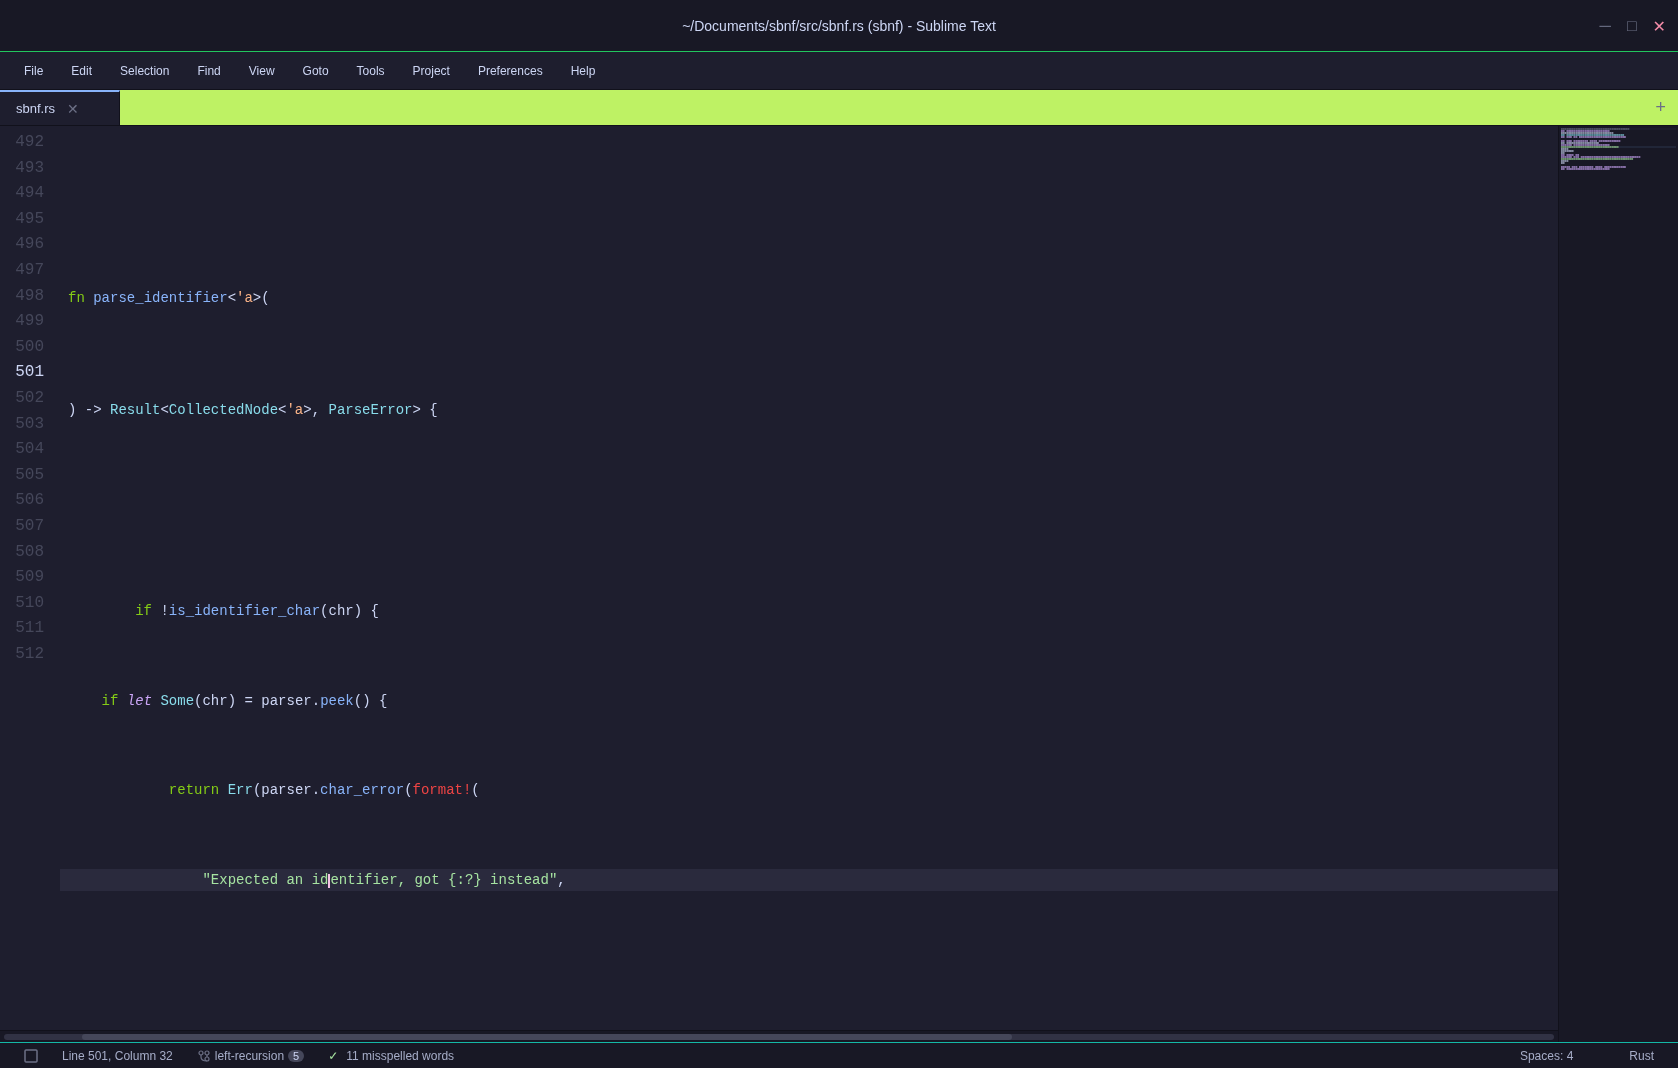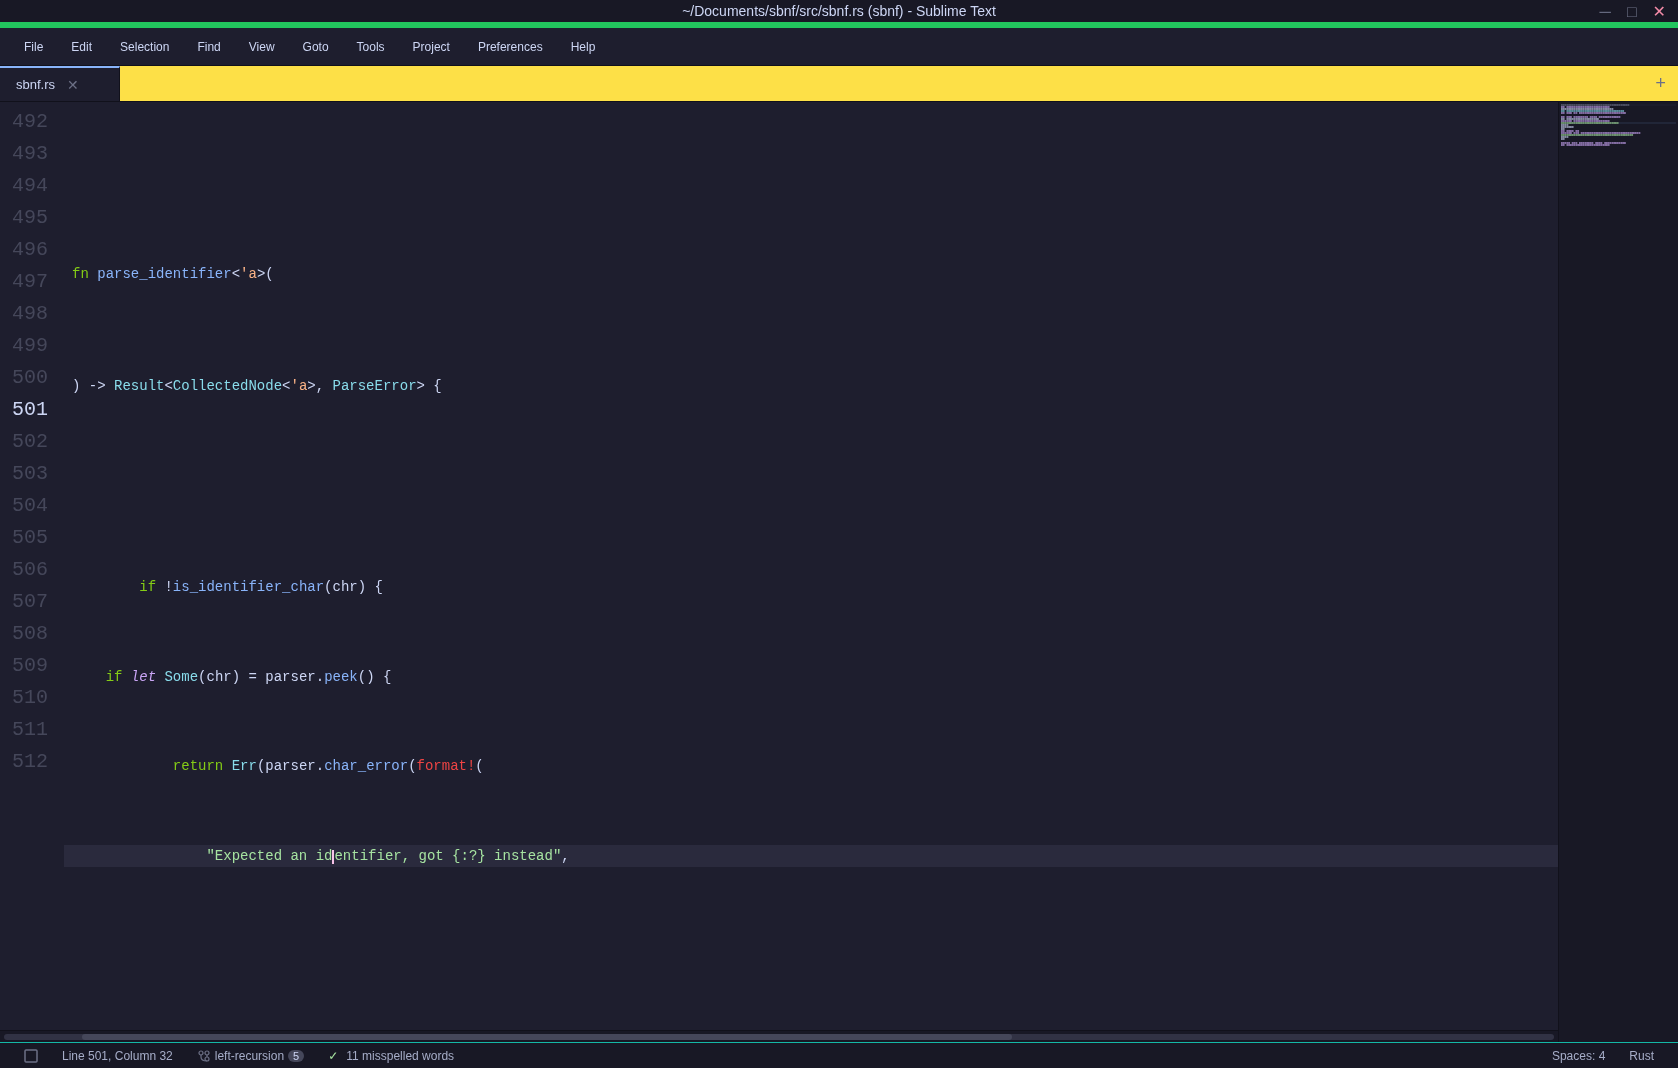--- a/index.html
+++ b/index.html
@@ -10,26 +10,26 @@
       width: 1678px;
       height: 1068px;
       overflow: hidden;
       display: flex;
       flex-direction: column;
     }
 
     
     #title-bar {
       background: #181825;
-      height: 28px;
+      height: 52px;
       display: flex;
       align-items: center;
       justify-content: center;
       position: relative;
-      border-bottom: 6px solid #22c55e;
+      border-bottom: 1px solid #22c55e;
     }
     #title-bar-title {
       color: #cdd6f4;
       font-family: -apple-system, BlinkMacSystemFont, 'Segoe UI', sans-serif;
       font-size: 14px;
       font-weight: 400;
     }
     #window-controls {
       position: absolute;
       right: 12px;
@@ -60,21 +60,21 @@
       color: #cdd6f4;
       font-family: -apple-system, BlinkMacSystemFont, 'Segoe UI', sans-serif;
       font-size: 12px;
       padding: 4px 12px;
       cursor: pointer;
       border-radius: 4px;
     }
 
     
     #tabs-bar {
-      background: #fde047;
+      background: #bef264;
       height: 36px;
       display: flex;
       align-items: stretch;
       border-bottom: 1px solid #11111b;
     }
     .tab {
       display: flex;
       align-items: center;
       padding: 0 16px;
       gap: 8px;
@@ -127,21 +127,21 @@
       flex: 1;
       overflow: hidden;
       display: flex;
     }
 
     #line-numbers {
       background: #1e1e2e;
       color: #45475a;
       padding: 0 16px 0 12px;
       text-align: right;
-      font-size: 20px;
+      font-size: 16px;
       line-height: 1.6;
       user-select: none;
       min-width: 60px;
       padding-top: 4px;
     }
 
     #code-lines {
       flex: 1;
       font-size: 14px;
       line-height: 1.6;
@@ -265,20 +265,21 @@
       display: inline-block;
     }
     #status-left {
       display: flex;
       align-items: center;
     }
     #status-right {
       margin-left: auto;
       display: flex;
       align-items: flex-start;
+      gap: 32px;
     }
     .spell-icon {
       display: inline-block;
       margin-right: 4px;
       color: #a6e3a1;
     }
   </style>
 </head>
 <body>
 

